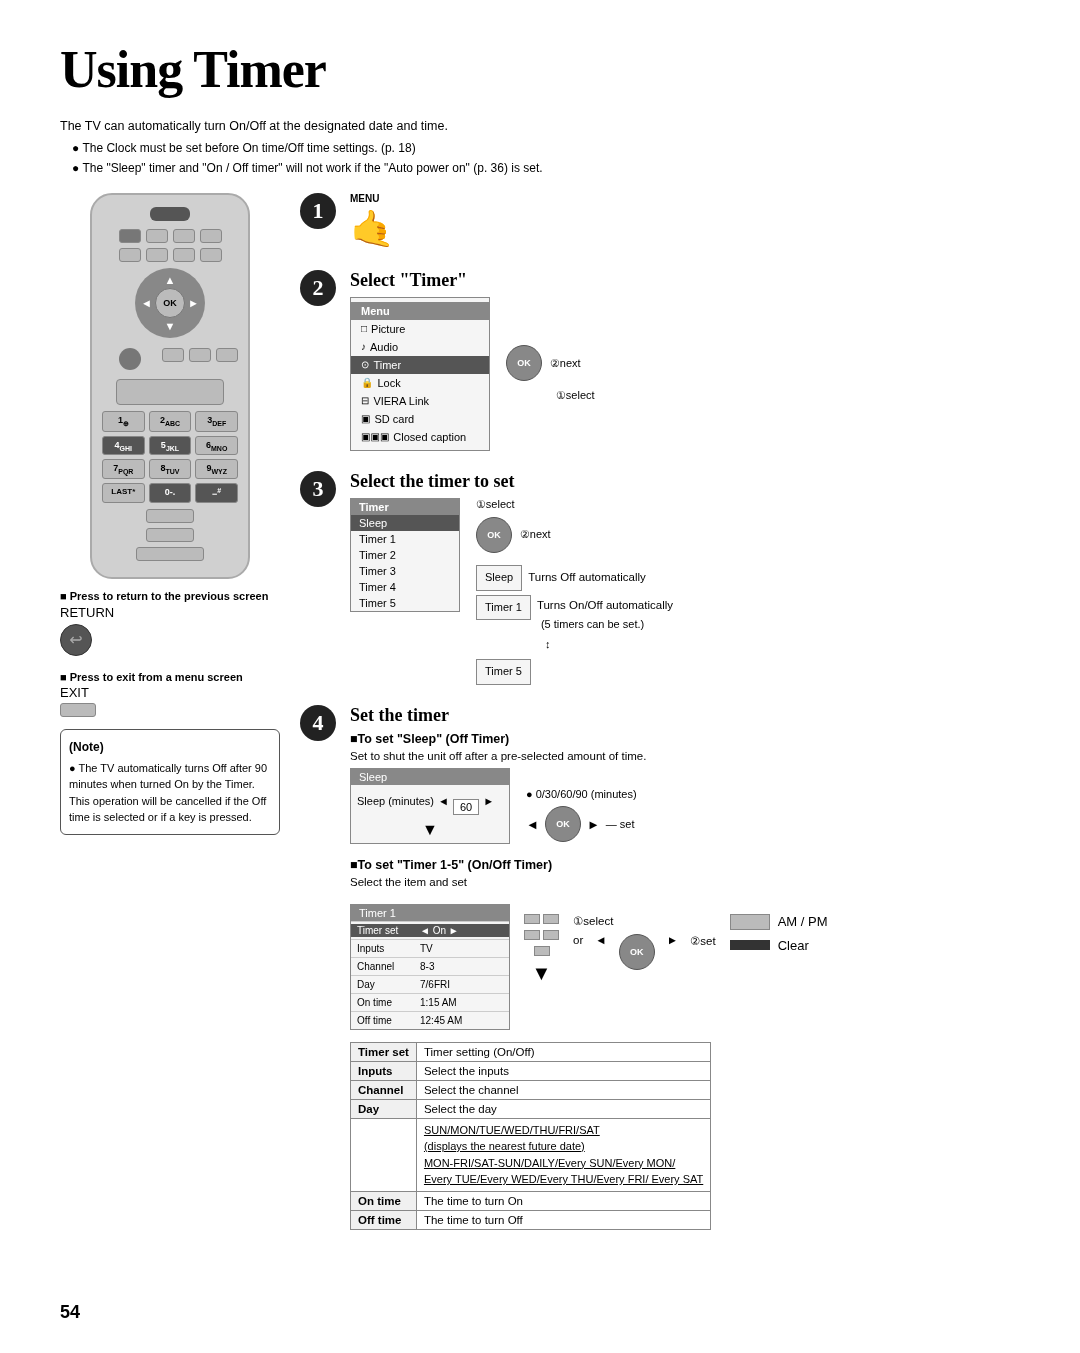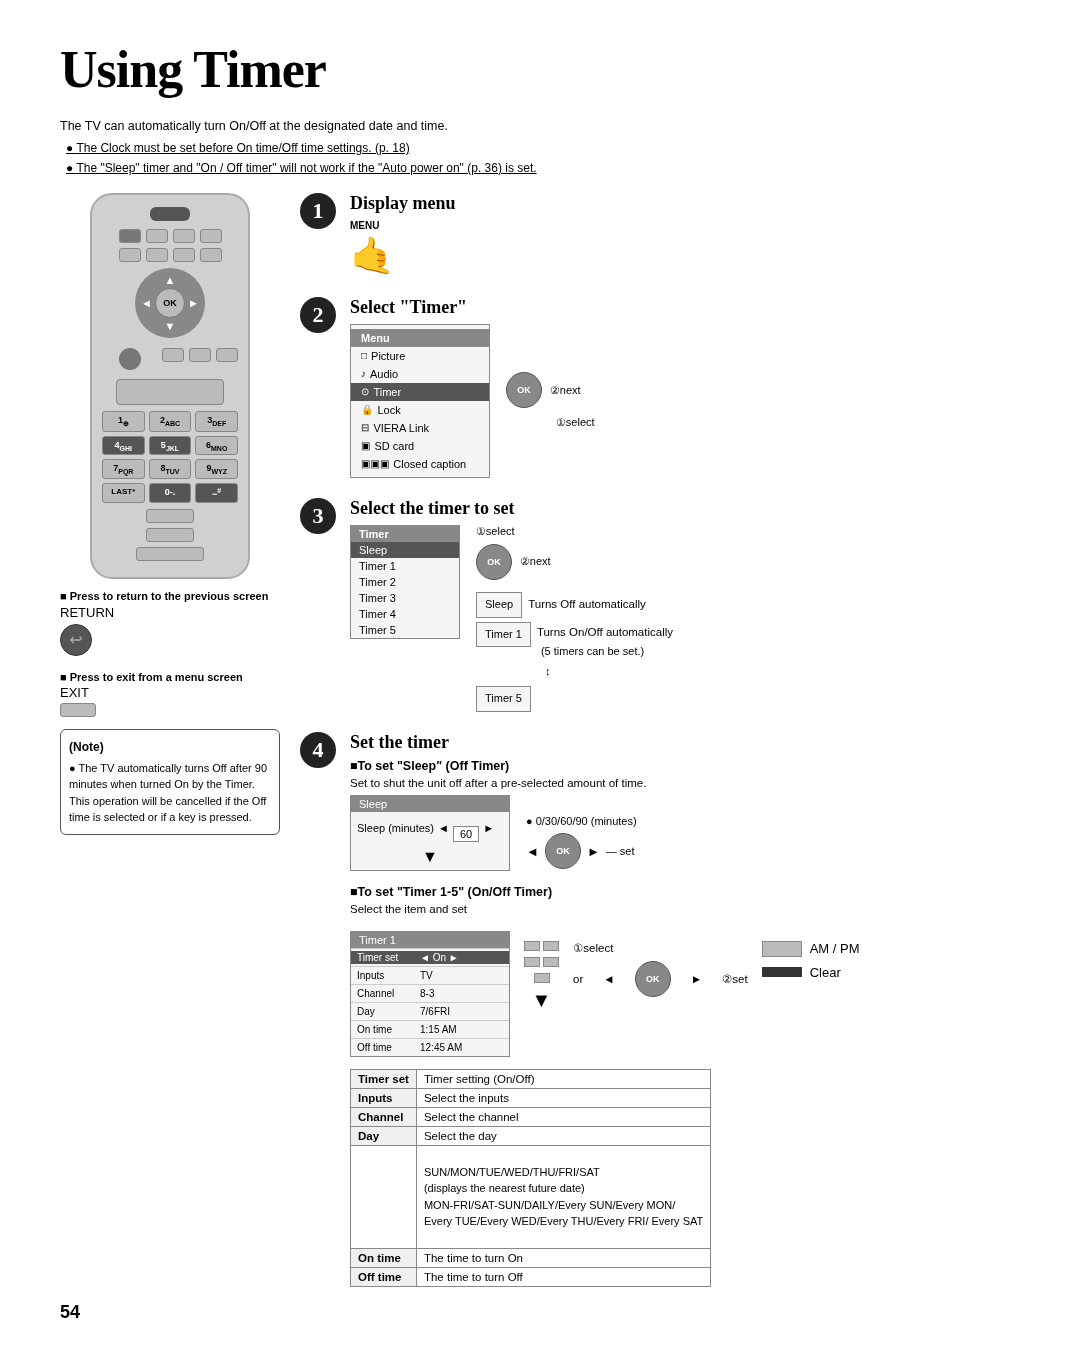--- a/index.html
+++ b/index.html
@@ -22,24 +22,23 @@
       letter-spacing: -1px;
     }
 
     .intro-text {
       font-size: 12.5px;
       margin-bottom: 3px;
       line-height: 1.5;
     }
     .bullet-text {
       font-size: 12px;
-      margin-left: 6px;
+      margin-left: 12px;
       margin-bottom: 2px;
       line-height: 1.5;
-      text-decoration: underline;
     }
 
     .main-layout {
       display: flex;
       gap: 20px;
       margin-top: 16px;
     }
 
     
     .left-col {
@@ -462,21 +461,20 @@
       <p class="note-title">(<span>Note</span>)</p>
       <p>● The TV automatically turns Off after 90 minutes when turned On by the Timer. This operation will be cancelled if the Off time is selected or if a key is pressed.</p>
     </div>
   </div>
 
   <div class="right-col">
 
     <div class="step">
       <div class="step-circle">1</div>
       <div class="step-content">
-        <div class="step-title">Display menu</div>
         <div style="font-size:10px;font-weight:bold;margin-bottom:4px;">MENU</div>
         <div style="text-align:left;">
           <span style="font-size:36px;">🤙</span>
         </div>
       </div>
     </div>
 
     <div class="step">
       <div class="step-circle">2</div>
       <div class="step-content">
@@ -632,21 +630,21 @@
                 <div class="sq"></div>
               </div>
               <div class="sq-single"></div>
               <div style="font-size:20px;">▼</div>
             </div>
 
             <div style="font-size:11.5px;display:flex;flex-direction:column;gap:6px;margin-top:10px;">
               <div style="display:flex;align-items:center;gap:4px;">
                 <span>①select</span>
               </div>
-              <div style="display:flex;align-items:center;gap:20px;">
+              <div style="display:flex;gap:12px;">
                 <span>or</span>
                 <span>◄</span>
                 <div class="ok-btn-small">OK</div>
                 <span>►</span>
                 <span>②set</span>
               </div>
             </div>
 
             <div style="margin-top:10px;">
               <div style="display:flex;align-items:center;gap:8px;margin-bottom:8px;">
@@ -673,21 +671,21 @@
             <tr>
               <td class="label-cell">Channel</td>
               <td>Select the channel</td>
             </tr>
             <tr>
               <td class="label-cell">Day</td>
               <td>Select the day</td>
             </tr>
             <tr>
               <td style="border:1px solid #888;padding:3px 7px;"></td>
-              <td style="border:1px solid #888;padding:18px 7px;font-size:11px;line-height:1.5;">
+              <td style="border:1px solid #888;padding:3px 7px;font-size:11px;line-height:1.5;text-decoration:underline;">
                 SUN/MON/TUE/WED/THU/FRI/SAT<br>
                 (displays the nearest future date)<br>
                 MON-FRI/SAT-SUN/DAILY/Every SUN/Every MON/<br>
                 Every TUE/Every WED/Every THU/Every FRI/ Every SAT
               </td>
             </tr>
             <tr>
               <td class="label-cell">On time</td>
               <td>The time to turn On</td>
             </tr>

